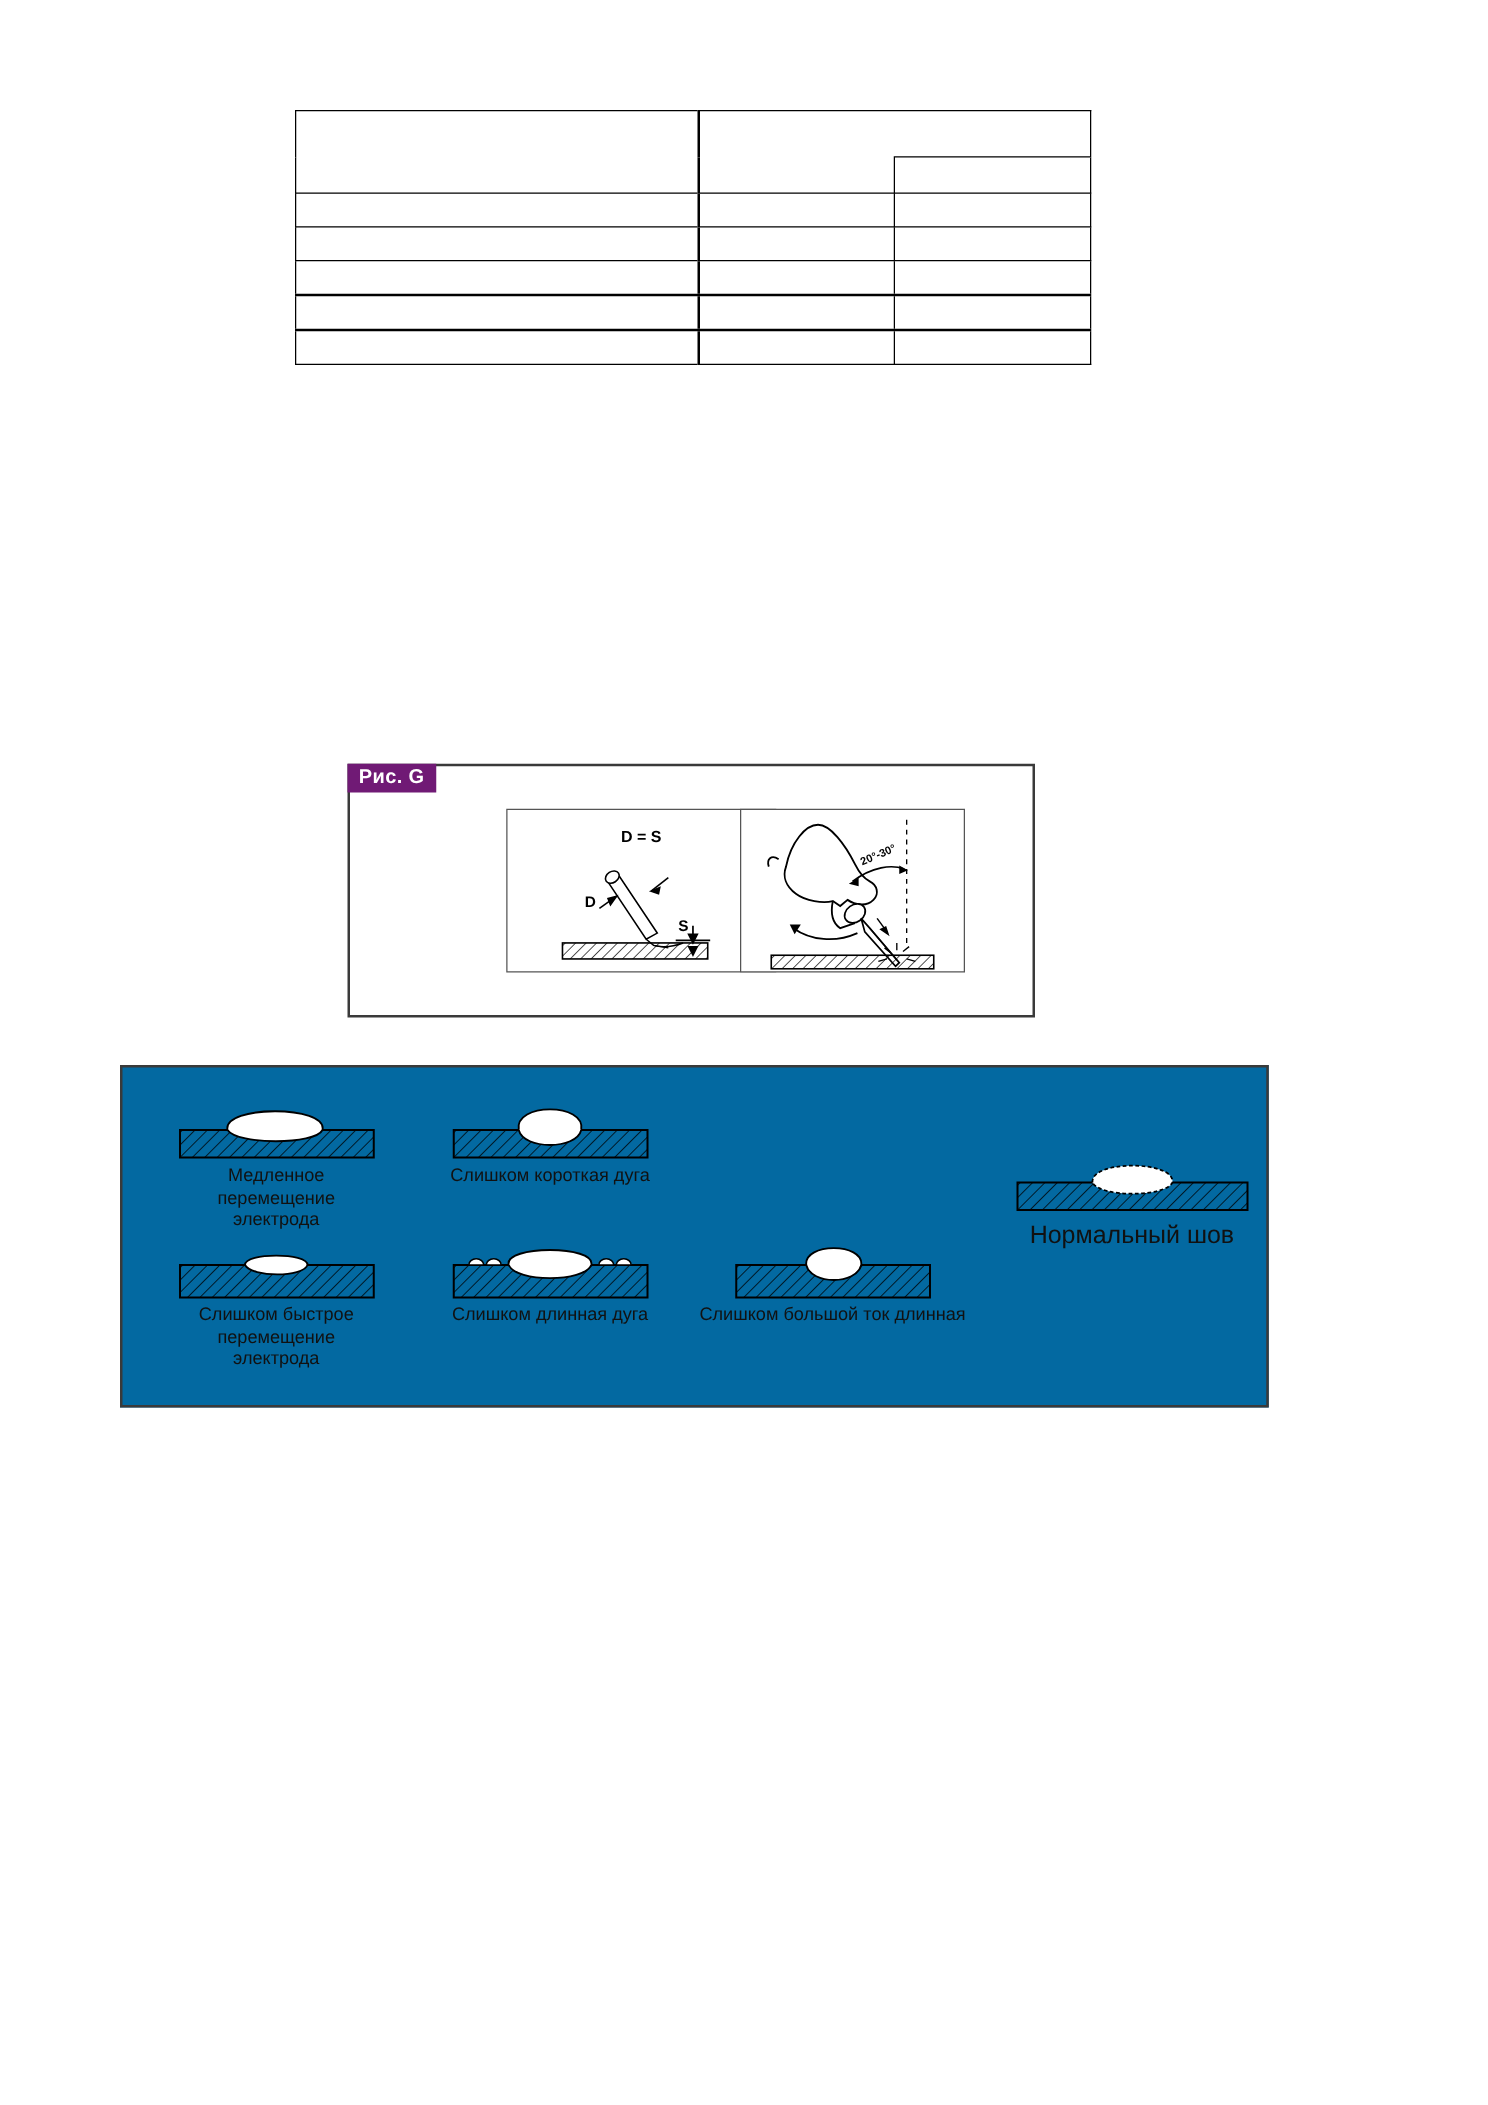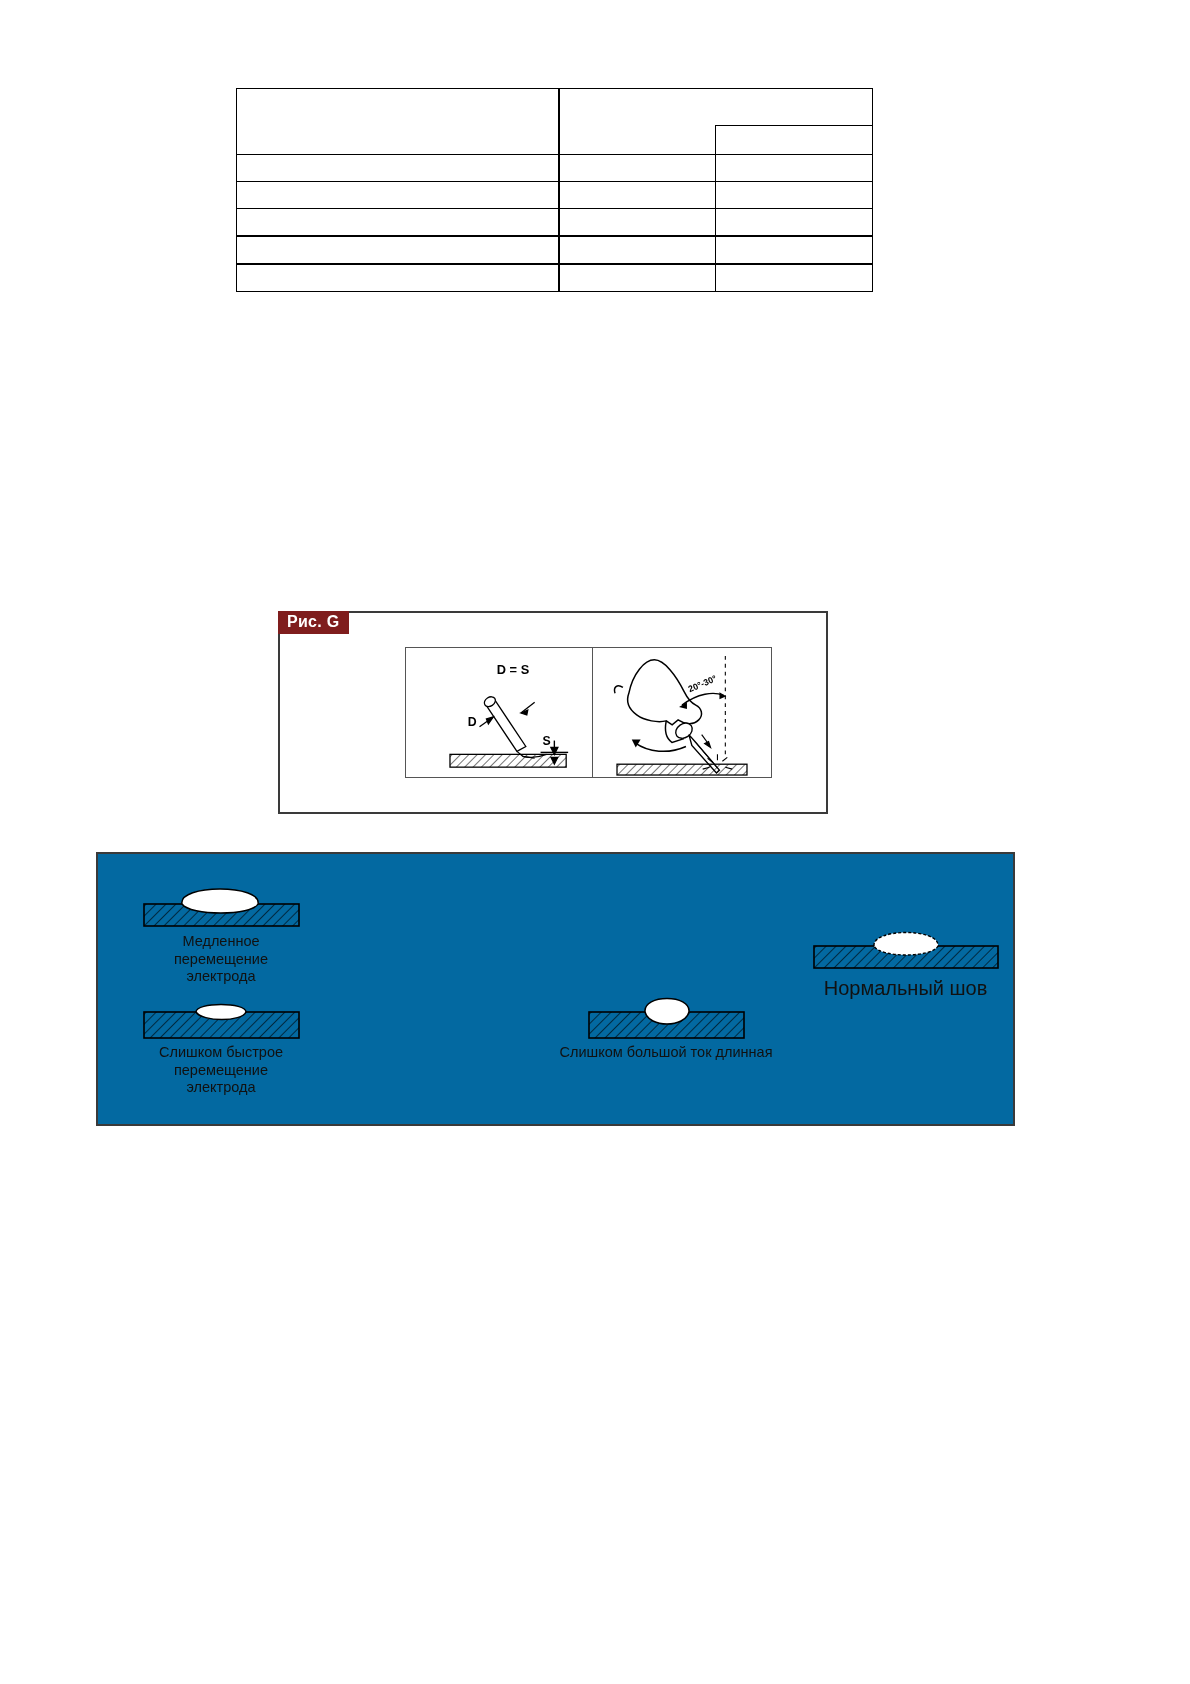--- a/index.html
+++ b/index.html
@@ -45,21 +45,21 @@
     position:absolute;
     left:278px; top:611px;
     width:550px; height:203px;
     border:2px solid #3a3a3a;
     box-sizing:border-box;
     background:#fff;
   }
   .figG-tag{
     position:absolute;
     left:-2px; top:-2px;
-    background:#7f1d1d;
+    background:#701a75;
     color:#fff;
     font-weight:bold;
     font-size:16px;
     letter-spacing:.3px;
     padding:3px 9px 4px 9px;
     line-height:1;
   }
   .panel{
     position:absolute;
     border:1px solid #555;
@@ -260,37 +260,67 @@
             </pattern>
           </defs>
         <rect x="10" y="28" width="155" height="22" fill="url(#h1)" stroke="#000" stroke-width="1.6"></rect>
         <path d="M 48 28 C 44 8 128 8 124 28 C 118 40 56 40 48 28 Z" fill="#fff" stroke="#000" stroke-width="1.5"></path>
       </svg>
       <div class="bead-cap">Медленное
 перемещение
 электрода</div>
     </div>
 
+    <div class="bead-cell" style="left:222px; top:22px; width:240px;">
+      <svg class="bead-svg" width="175" height="55" viewBox="0 0 175 55">
+        <defs>
+            <pattern id="h2" width="7" height="7" patternTransform="rotate(45)" patternUnits="userSpaceOnUse">
+          <line x1="0" y1="0" x2="0" y2="7" stroke="#000" stroke-width="1.2"></line>
+            </pattern>
+          </defs>
+        <rect x="10" y="28" width="155" height="22" fill="url(#h2)" stroke="#000" stroke-width="1.6"></rect>
+        <path d="M 62 28 C 58 6 116 6 112 28 C 108 44 66 44 62 28 Z" fill="#fff" stroke="#000" stroke-width="1.5"></path>
+      </svg>
+      <div class="bead-cap">Слишком короткая дуга</div>
+    </div>
 
 
     <div class="bead-cell" style="left:8px; top:140px; width:230px;">
       <svg class="bead-svg" width="175" height="48" viewBox="0 0 175 48">
         <defs>
             <pattern id="h4" width="7" height="7" patternTransform="rotate(45)" patternUnits="userSpaceOnUse">
           <line x1="0" y1="0" x2="0" y2="7" stroke="#000" stroke-width="1.2"></line>
             </pattern>
           </defs>
         <rect x="10" y="18" width="155" height="26" fill="url(#h4)" stroke="#000" stroke-width="1.6"></rect>
         <path d="M 62 18 C 62 8 112 8 112 18 C 108 28 68 28 62 18 Z" fill="#fff" stroke="#000" stroke-width="1.5"></path>
       </svg>
       <div class="bead-cap">Слишком быстрое
 перемещение
 электрода</div>
     </div>
 
+    <div class="bead-cell" style="left:222px; top:140px; width:240px;">
+      <svg class="bead-svg" width="175" height="48" viewBox="0 0 175 48">
+        <defs>
+            <pattern id="h5" width="7" height="7" patternTransform="rotate(45)" patternUnits="userSpaceOnUse">
+          <line x1="0" y1="0" x2="0" y2="7" stroke="#000" stroke-width="1.2"></line>
+            </pattern>
+          </defs>
+        <rect x="10" y="18" width="155" height="26" fill="url(#h5)" stroke="#000" stroke-width="1.6"></rect>
+        <path d="M 54 18 C 50 2 124 2 120 18 C 114 32 60 32 54 18 Z" fill="#fff" stroke="#000" stroke-width="1.5"></path>
+        <g fill="#fff" stroke="#000" stroke-width="1.3">
+          <path d="M 22 18 a 6 5 0 0 1 12 0 z"></path>
+          <path d="M 36 18 a 6 5 0 0 1 12 0 z"></path>
+          <path d="M 126 18 a 6 5 0 0 1 12 0 z"></path>
+          <path d="M 140 18 a 6 5 0 0 1 12 0 z"></path>
+        </g>
+      </svg>
+      <div class="bead-cap">Слишком длинная дуга</div>
+    </div>
 
     <div class="bead-cell" style="left:443px; top:140px; width:250px;">
       <svg class="bead-svg" width="175" height="48" viewBox="0 0 175 48">
         <defs>
             <pattern id="h6" width="7" height="7" patternTransform="rotate(45)" patternUnits="userSpaceOnUse">
           <line x1="0" y1="0" x2="0" y2="7" stroke="#000" stroke-width="1.2"></line>
             </pattern>
           </defs>
         <rect x="10" y="18" width="155" height="26" fill="url(#h6)" stroke="#000" stroke-width="1.6"></rect>
         <path d="M 66 18 C 64 0 112 0 110 18 C 106 34 70 34 66 18 Z" fill="#fff" stroke="#000" stroke-width="1.5"></path>

